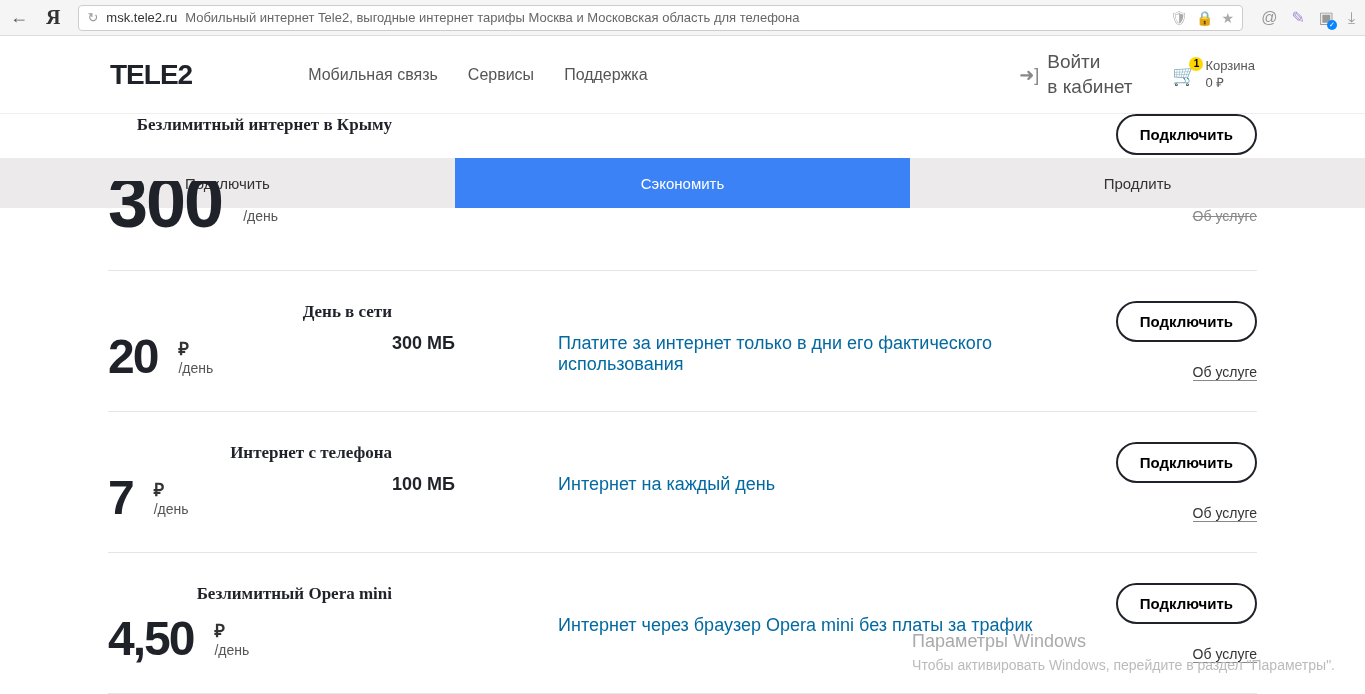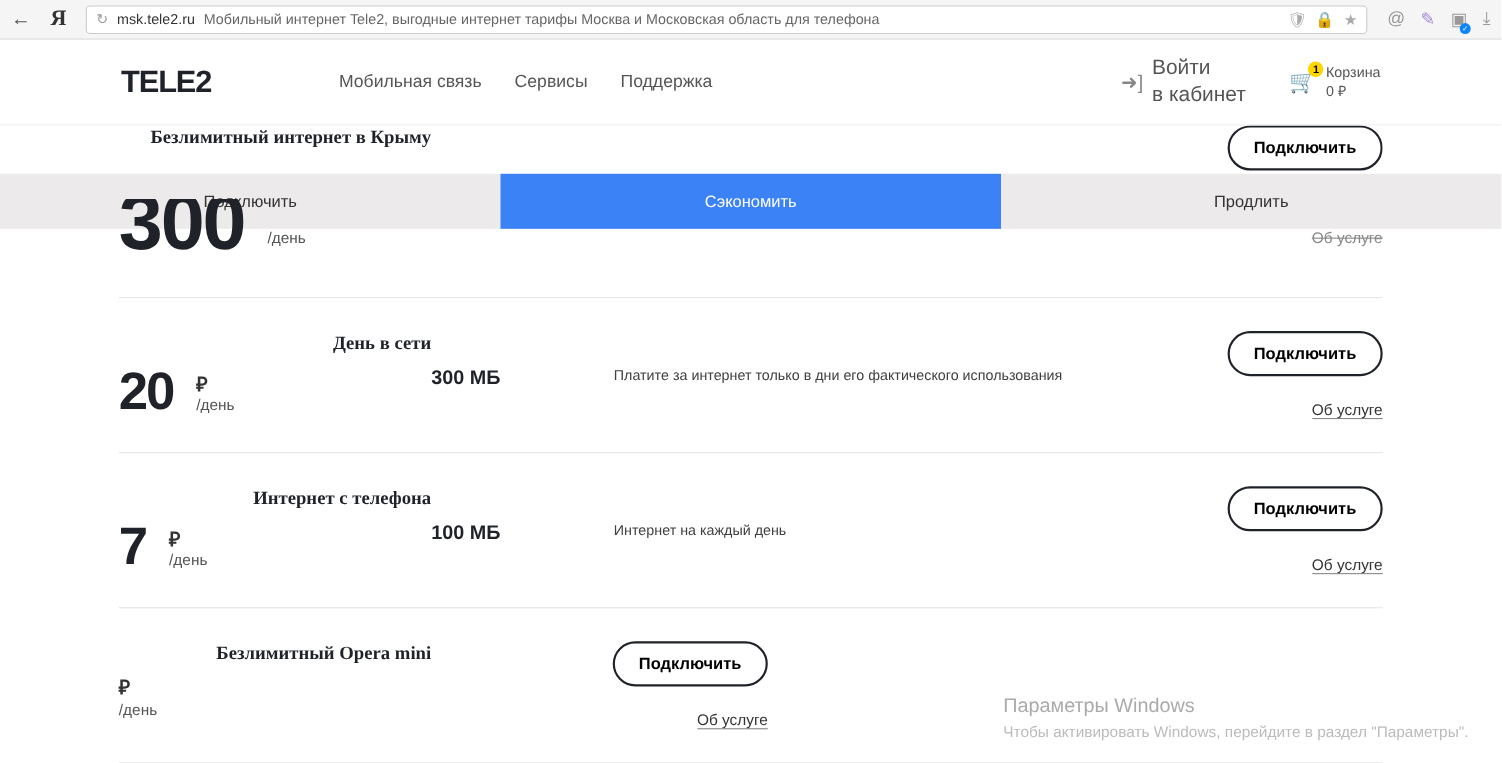--- a/index.html
+++ b/index.html
@@ -44,21 +44,21 @@
 .tariff-row.first { padding-top: 0; }
 .col-name { width: 284px; }
 .col-name .tariff-title { font-family: Georgia, serif; font-weight: bold; font-size: 17px; color: #1f2229; margin-bottom: 10px; line-height: 1.3; text-align: right; }
 .price-block { display: flex; align-items: flex-end; gap: 21px; }
 .price-value { font-family: 'Arial Black', sans-serif; font-weight: 900; font-size: 48px; line-height: 1; color: #1f2229; letter-spacing: -2px; }
 .price-value.huge { font-size: 72px; line-height: 0.6; overflow: hidden; height: 48px; }
 .price-suffix { display: flex; flex-direction: column; font-size: 14px; color: #333; font-weight: bold; line-height: 1.2; padding-bottom: 4px; }
 .price-suffix .ruble { font-family: 'Arial Black', sans-serif; font-size: 18px; }
 .price-suffix .period { font-weight: normal; color: #555; }
 .col-volume { width: 166px; font-size: 18px; font-weight: bold; color: #1f2229; padding-top: 32px; }
-.col-desc { flex: 1; font-size: 13px; color: #404040; padding-top: 32px; padding-right: 20px; }
+.col-desc { flex: 1; font-size: 18px; color: #0369a1; padding-top: 32px; padding-right: 20px; }
 .col-actions { width: 140px; display: flex; flex-direction: column; align-items: flex-end; gap: 22px; padding-top: 0; }
 .btn-connect { border: 2px solid #1f2229; border-radius: 24px; padding: 10px 22px; font-size: 15px; font-weight: bold; background: #fff; cursor: pointer; white-space: nowrap; }
 .link-about { font-size: 14px; color: #333; border-bottom: 1px solid #888; cursor: pointer; }
 
 
 .watermark { position: absolute; bottom: 18px; right: 30px; color: #bbb; font-size: 14px; line-height: 1.5; text-align: left; pointer-events: none; }
 .watermark .w-title { font-size: 18px; color: #aaa; }
 </style>
 </head>
 <body>
@@ -181,27 +181,29 @@
     <div class="col-actions">
       <button class="btn-connect">Подключить</button>
       <span class="link-about">Об услуге</span>
     </div>
   </div>
 
   <div class="tariff-row">
     <div class="col-name">
       <div class="tariff-title">Безлимитный Opera mini</div>
       <div class="price-block">
+        <div class="price-value">4,50</div>
         <div class="price-suffix">
           <span class="ruble">₽</span>
           <span class="period">/день</span>
         </div>
       </div>
     </div>
     <div class="col-volume"></div>
+    <div class="col-desc">Интернет через браузер Opera mini без платы за трафик</div>
     <div class="col-actions">
       <button class="btn-connect">Подключить</button>
       <span class="link-about">Об услуге</span>
     </div>
   </div>
 
 </div>
 
 <div class="watermark">
   <div class="w-title">Параметры Windows</div>

